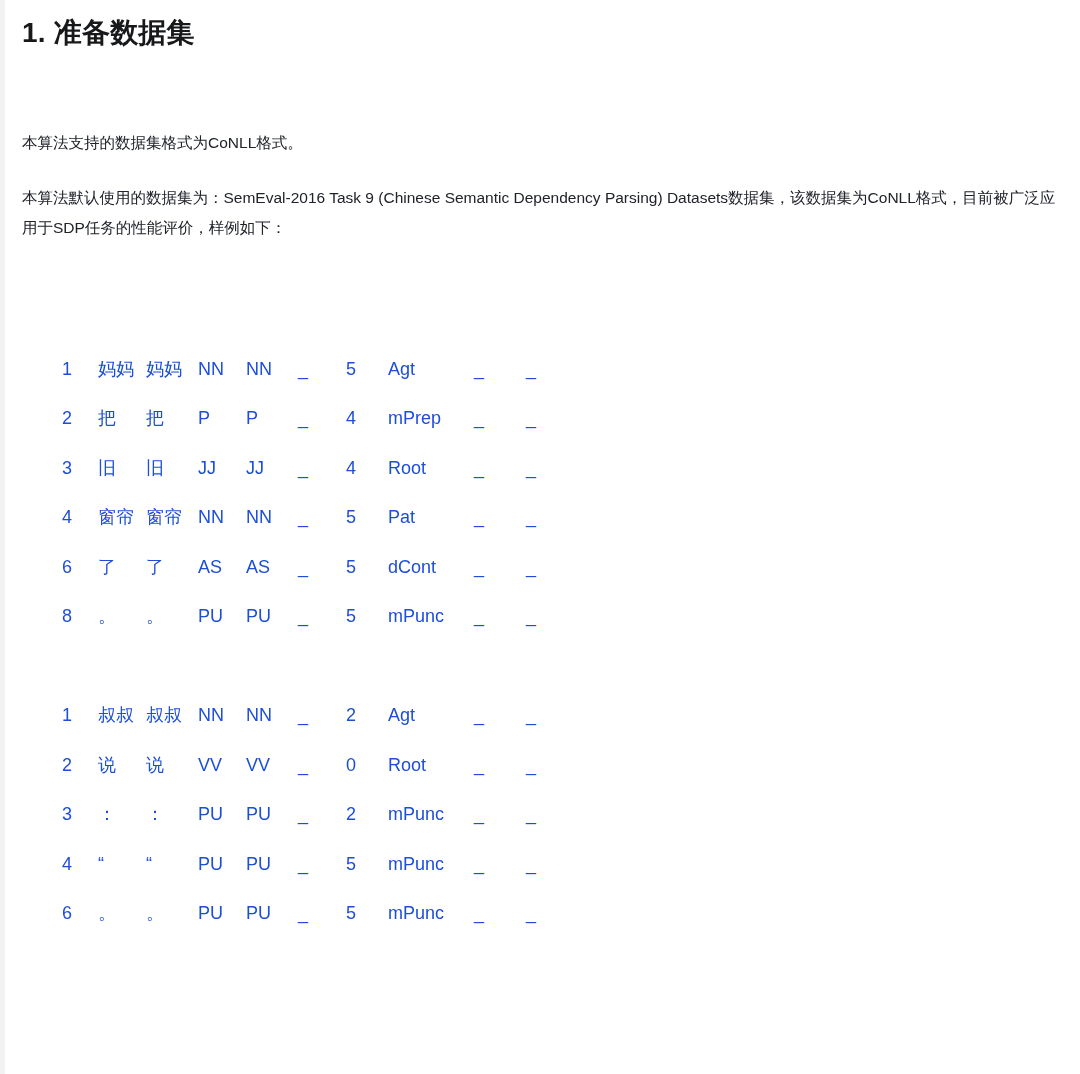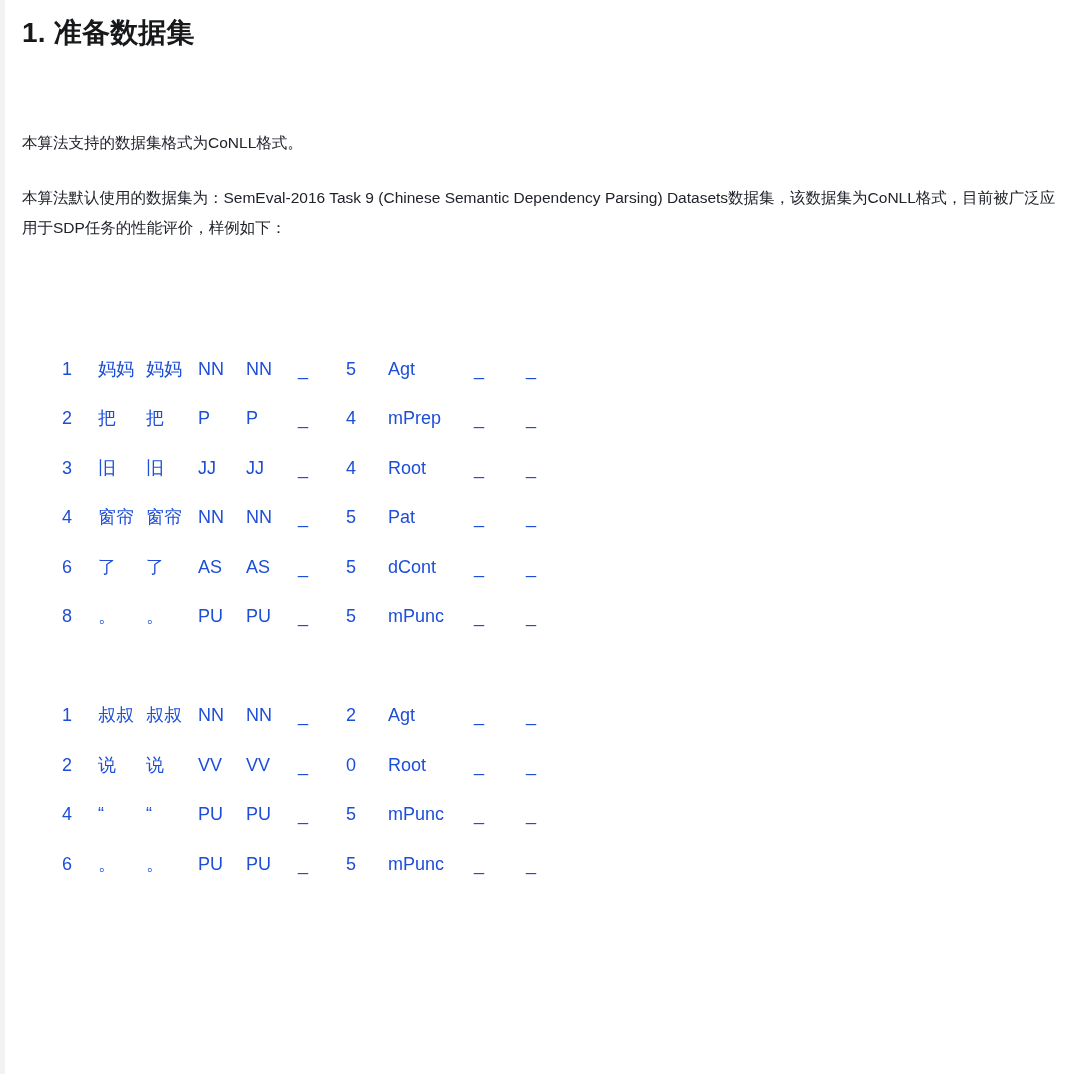--- a/index.html
+++ b/index.html
@@ -111,20 +111,23 @@
     <div class="blank-line"></div>
 
     <div>
       <div class="code-line">
         <span class="c c-idx">1</span><span class="c c-form">叔叔</span><span class="c c-lemma">叔叔</span><span class="c c-cpos">NN</span><span class="c c-pos">NN</span><span class="c c-feat">_</span><span class="c c-head">2</span><span class="c c-rel">Agt</span><span class="c c-ph1">_</span><span class="c c-ph2">_</span>
       </div>
       <div class="code-line">
         <span class="c c-idx">2</span><span class="c c-form">说</span><span class="c c-lemma">说</span><span class="c c-cpos">VV</span><span class="c c-pos">VV</span><span class="c c-feat">_</span><span class="c c-head">0</span><span class="c c-rel">Root</span><span class="c c-ph1">_</span><span class="c c-ph2">_</span>
       </div>
       <div class="code-line">
+        <span class="c c-idx">3</span><span class="c c-form">：</span><span class="c c-lemma">：</span><span class="c c-cpos">PU</span><span class="c c-pos">PU</span><span class="c c-feat">_</span><span class="c c-head">2</span><span class="c c-rel">mPunc</span><span class="c c-ph1">_</span><span class="c c-ph2">_</span>
+      </div>
+      <div class="code-line">
         <span class="c c-idx">4</span><span class="c c-form">“</span><span class="c c-lemma">“</span><span class="c c-cpos">PU</span><span class="c c-pos">PU</span><span class="c c-feat">_</span><span class="c c-head">5</span><span class="c c-rel">mPunc</span><span class="c c-ph1">_</span><span class="c c-ph2">_</span>
       </div>
       <div class="code-line">
         <span class="c c-idx">6</span><span class="c c-form">。</span><span class="c c-lemma">。</span><span class="c c-cpos">PU</span><span class="c c-pos">PU</span><span class="c c-feat">_</span><span class="c c-head">5</span><span class="c c-rel">mPunc</span><span class="c c-ph1">_</span><span class="c c-ph2">_</span>
       </div>
     </div>
   </div>
 </div>
 
 </body></html>

